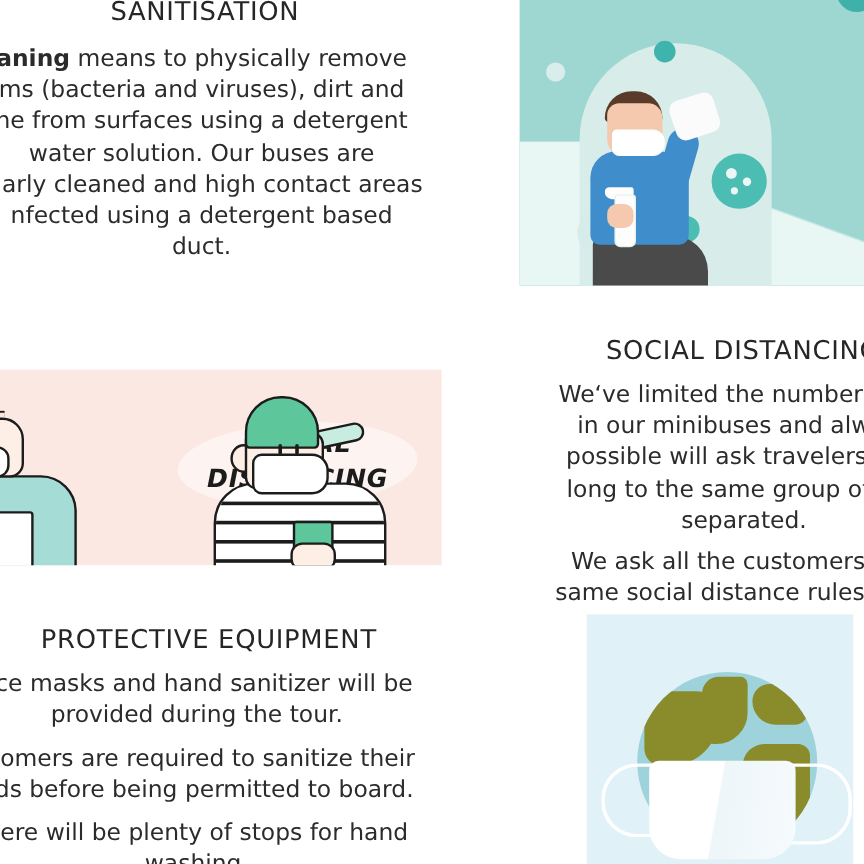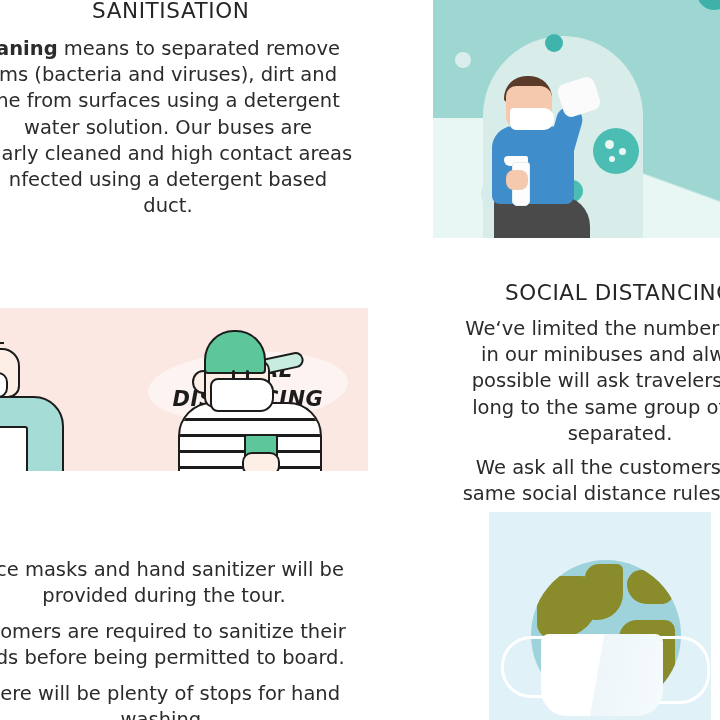--- a/index.html
+++ b/index.html
@@ -266,21 +266,21 @@
   }
 </style>
 </head>
 <body>
 
 <div class="page">
 
   <div class="heading" id="sanitisation-heading">SANITISATION</div>
 
   <div class="body-text" id="sanitisation-body">
-    <span class="line"><b>aning</b><span> means to separated remove</span></span>
+    <span class="line"><b>aning</b><span> means to physically remove</span></span>
     <span class="line">ms (bacteria and viruses), dirt and</span>
     <span class="line">ne from surfaces using a detergent</span>
     <span class="line"> water solution. Our buses are</span>
     <span class="line">ularly cleaned and high contact areas</span>
     <span class="line">nfected using a detergent based</span>
     <span class="line">duct.</span>
   </div>
 
   <div id="sanitisation-illustration">
     <div class="ill-floor"></div>
@@ -354,20 +354,21 @@
       <div class="sd-p2-head"></div>
       <div class="sd-p2-cap"></div>
       <div class="sd-p2-eye" style="left:44px;top:40px;"></div>
       <div class="sd-p2-eye" style="left:58px;top:40px;"></div>
       <div class="sd-p2-mask"></div>
       <div class="sd-p2-phone"></div>
       <div class="sd-p2-hand"></div>
     </div>
   </div>
 
+  <div class="heading" id="protective-heading">PROTECTIVE EQUIPMENT</div>
 
   <div class="body-text" id="protective-body-1">
     <span class="line">ace masks and hand sanitizer will be</span>
     <span class="line">provided during the tour.</span>
   </div>
 
   <div class="body-text" id="protective-body-2">
     <span class="line">stomers are required to sanitize their</span>
     <span class="line">nds before being permitted to board.</span>
   </div>

